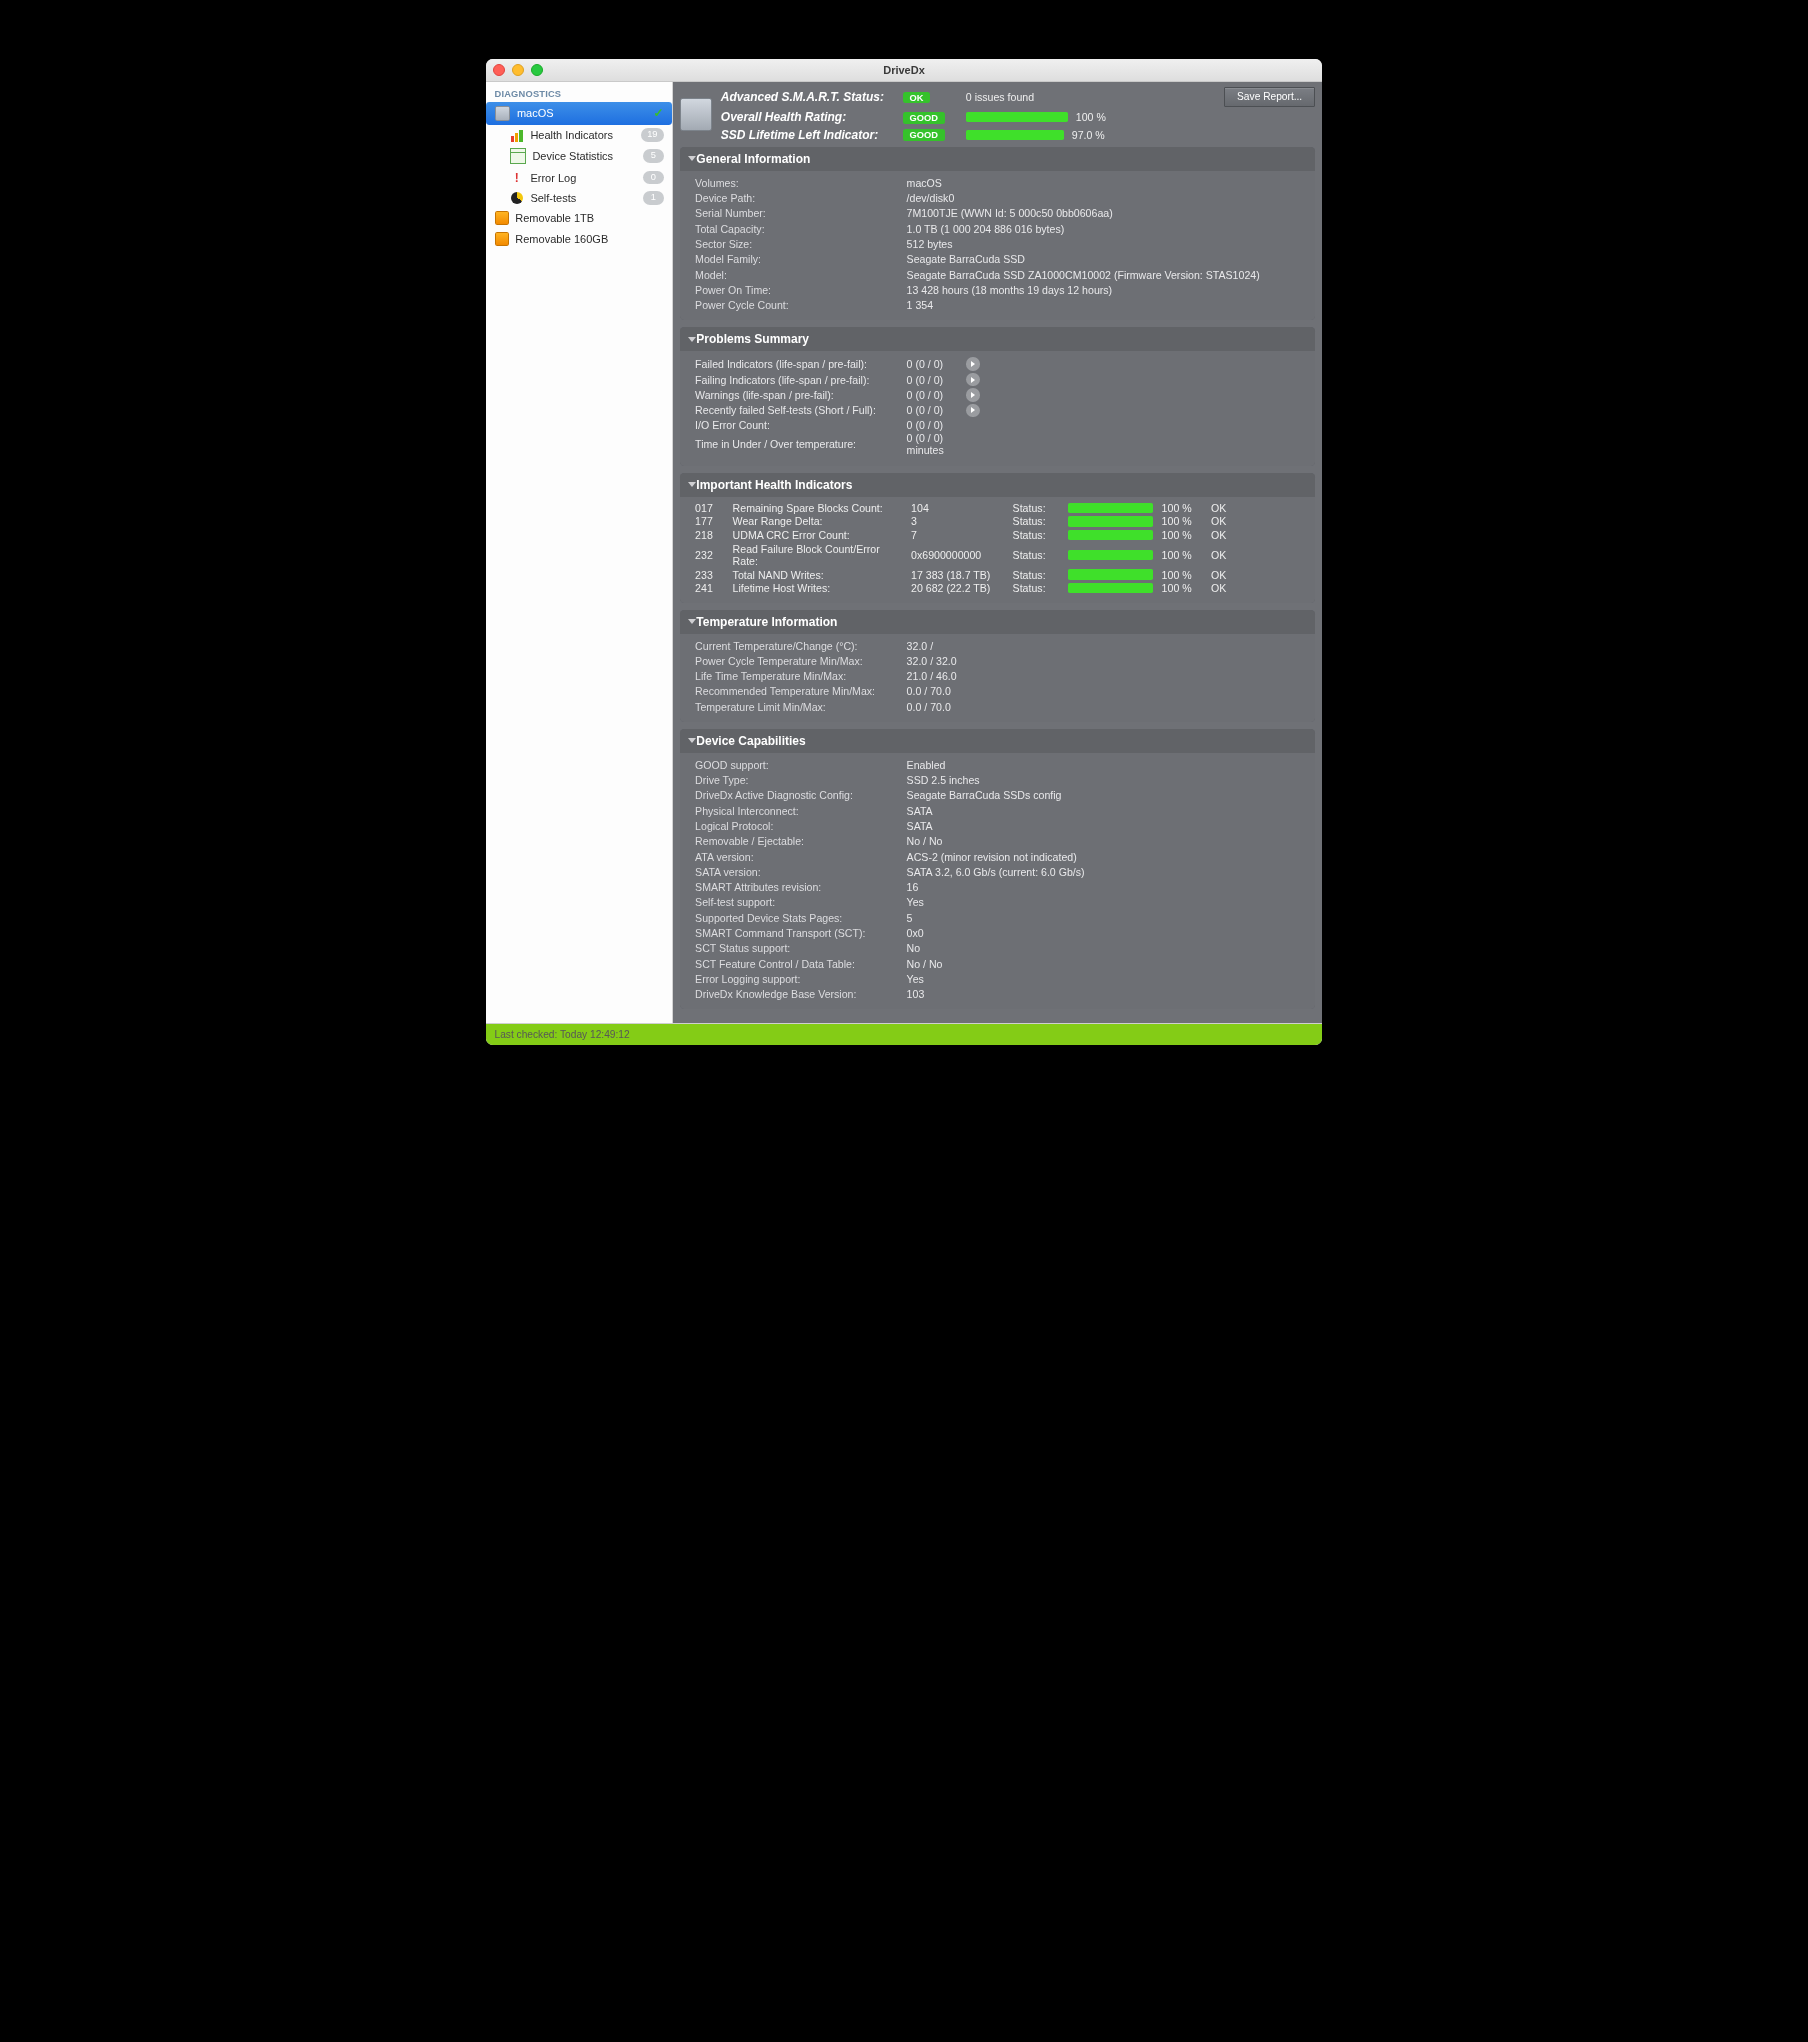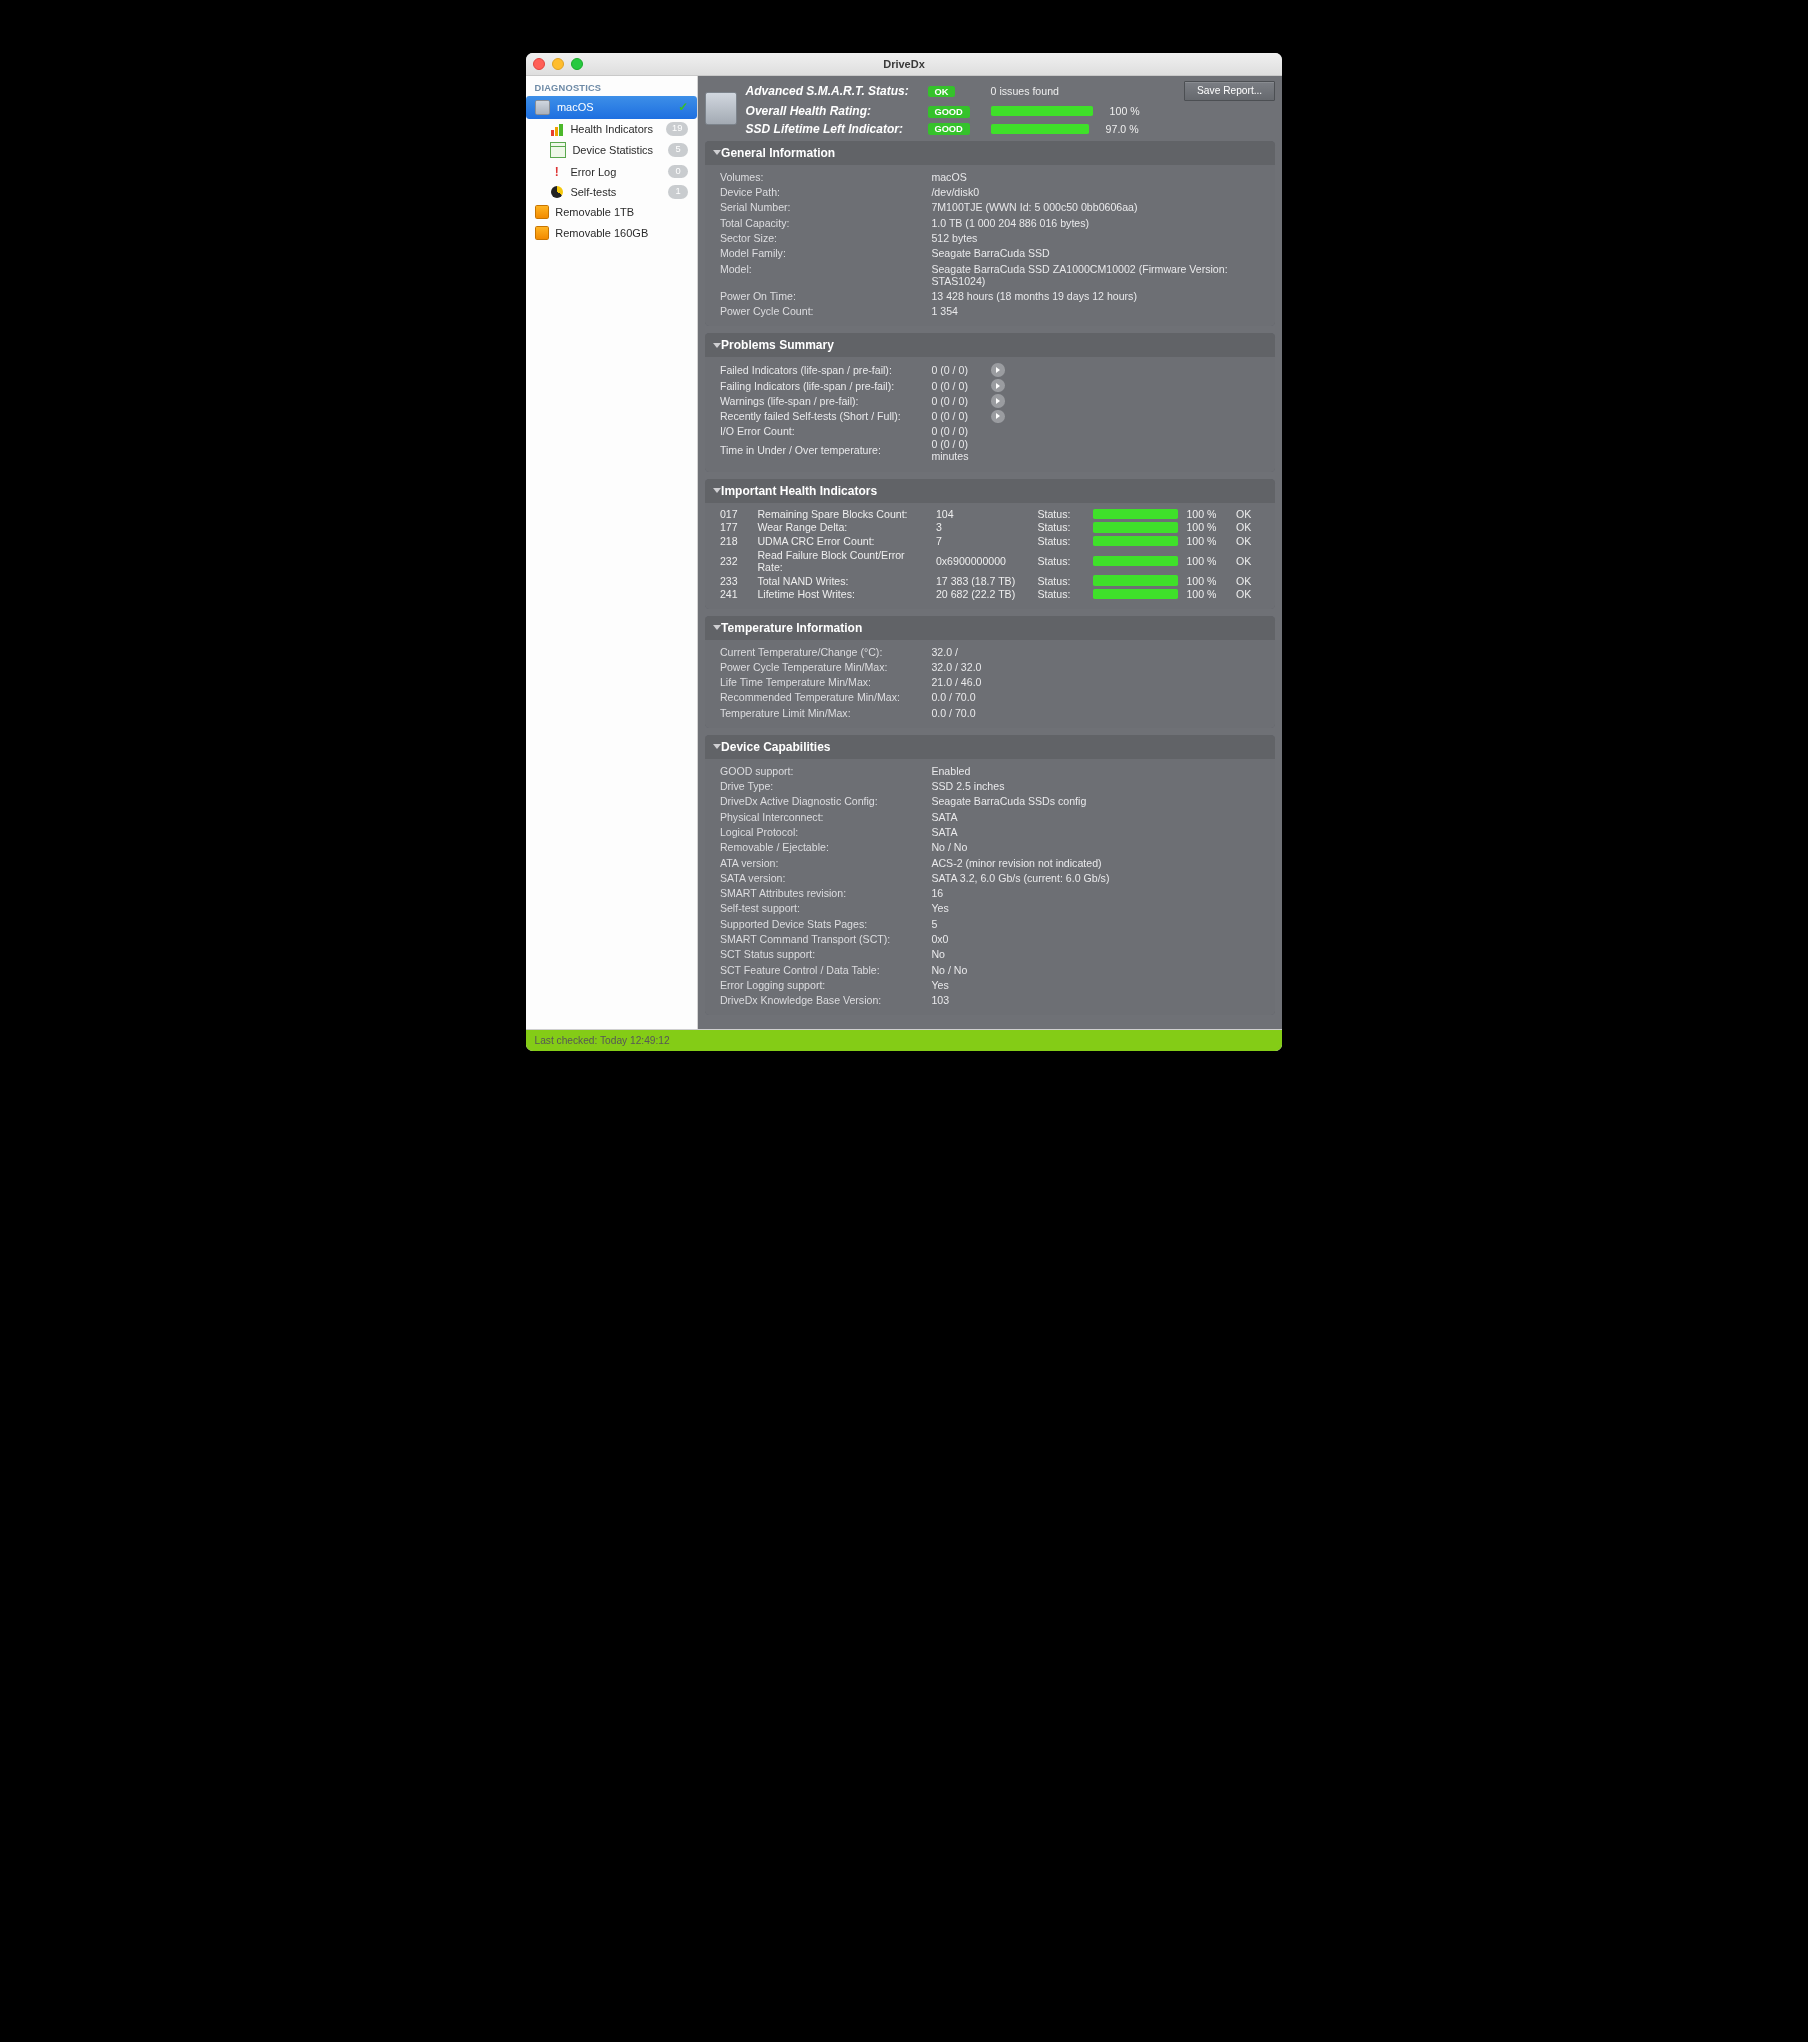--- a/index.html
+++ b/index.html
@@ -1,17 +1,17 @@
 <!DOCTYPE html>
 <html><head>
 <meta charset="utf-8">
 <style>
   html,body{margin:0;padding:0;background:#000;font-family:"Lucida Grande","Helvetica Neue",Arial,sans-serif;font-size:11px;color:#222;}
   .desktop{padding:51px;}
-  .window{width:756px;margin:2px auto;background:#f4f4f4;border-radius:6.8px;overflow:hidden;box-shadow:0 17px 51px rgba(0,0,0,.6);}
+  .window{width:836px;margin:8px auto;background:#f4f4f4;border-radius:6.8px;overflow:hidden;box-shadow:0 17px 51px rgba(0,0,0,.6);}
   .titlebar{height:22px;background:linear-gradient(#f0f0f0,#dedede);display:flex;align-items:center;position:relative;border-bottom:0.8px solid #c9c9c9;}
   .tl-btn{width:10.2px;height:10.2px;border-radius:50%;margin-left:6.8px;display:inline-block;}
   .tl-close{background:#ff5f57;border:0.8px solid #e0443e;}
   .tl-min{background:#ffbd2e;border:0.8px solid #dea123;}
   .tl-max{background:#28c940;border:0.8px solid #1aab29;}
   .tl-title{position:absolute;left:0;right:0;text-align:center;font-weight:600;color:#3a3a3a;font-size:11px;}
   .body{display:flex;min-height:831px;}
   .sidebar{width:186px;background:#fdfdfd;border-right:0.8px solid #d4d4d4;display:flex;flex-direction:column;}
   .sb-header{font-size:9.3px;font-weight:700;color:#6d8aa6;padding:6.8px 8.5px 3.4px;letter-spacing:0.2px;}
   .sb-item{display:flex;align-items:center;padding:3.4px 8.5px;gap:6.8px;font-size:11px;color:#2b2b2b;cursor:default;border-radius:3.4px;}
@@ -47,21 +47,21 @@
   .kv div{padding:0.8px 0;}
   .kv .k{color:#dddde0;}
   .hi-table{display:grid;grid-template-columns:29px 170px 93px 47px 85px 41px 24px;gap:1.7px 8.5px;font-size:10.6px;align-items:center;}
   .hi-bar{height:10.2px;background:#3fe02a;border-radius:1.7px;}
   .ps .k{}
   .ps-row{display:grid;grid-template-columns:203px 51px 20.3px;gap:1.7px 8.5px;font-size:10.6px;align-items:center;color:#e9e9eb;padding:0.8px 0;}
   .circ{width:13.6px;height:13.6px;border-radius:50%;background:#9a9ca0;display:inline-flex;align-items:center;justify-content:center;color:#fff;font-size:9.3px;}
   .circ:after{content:"";width:0;height:0;border-top:3.4px solid transparent;border-bottom:3.4px solid transparent;border-left:4.2px solid #fff;}
   .statusbar{border-top:0.8px solid #cfcfcf;background:#84cc16;padding:5.1px 8.5px;font-size:10.2px;color:#575757;}
   .hdr-right{margin-left:auto;}
-  .hdr-extra{color:#eee;font-size:10.6px;display:flex;align-items:center;gap:17px;}
+  .hdr-extra{color:#eee;font-size:10.6px;display:flex;align-items:center;gap:8px;}
 </style>
 </head>
 <body>
 
 <div class="desktop">
   <div class="window">
     <div class="titlebar">
       <span class="tl-btn tl-close"></span>
       <span class="tl-btn tl-min"></span>
       <span class="tl-btn tl-max"></span>

